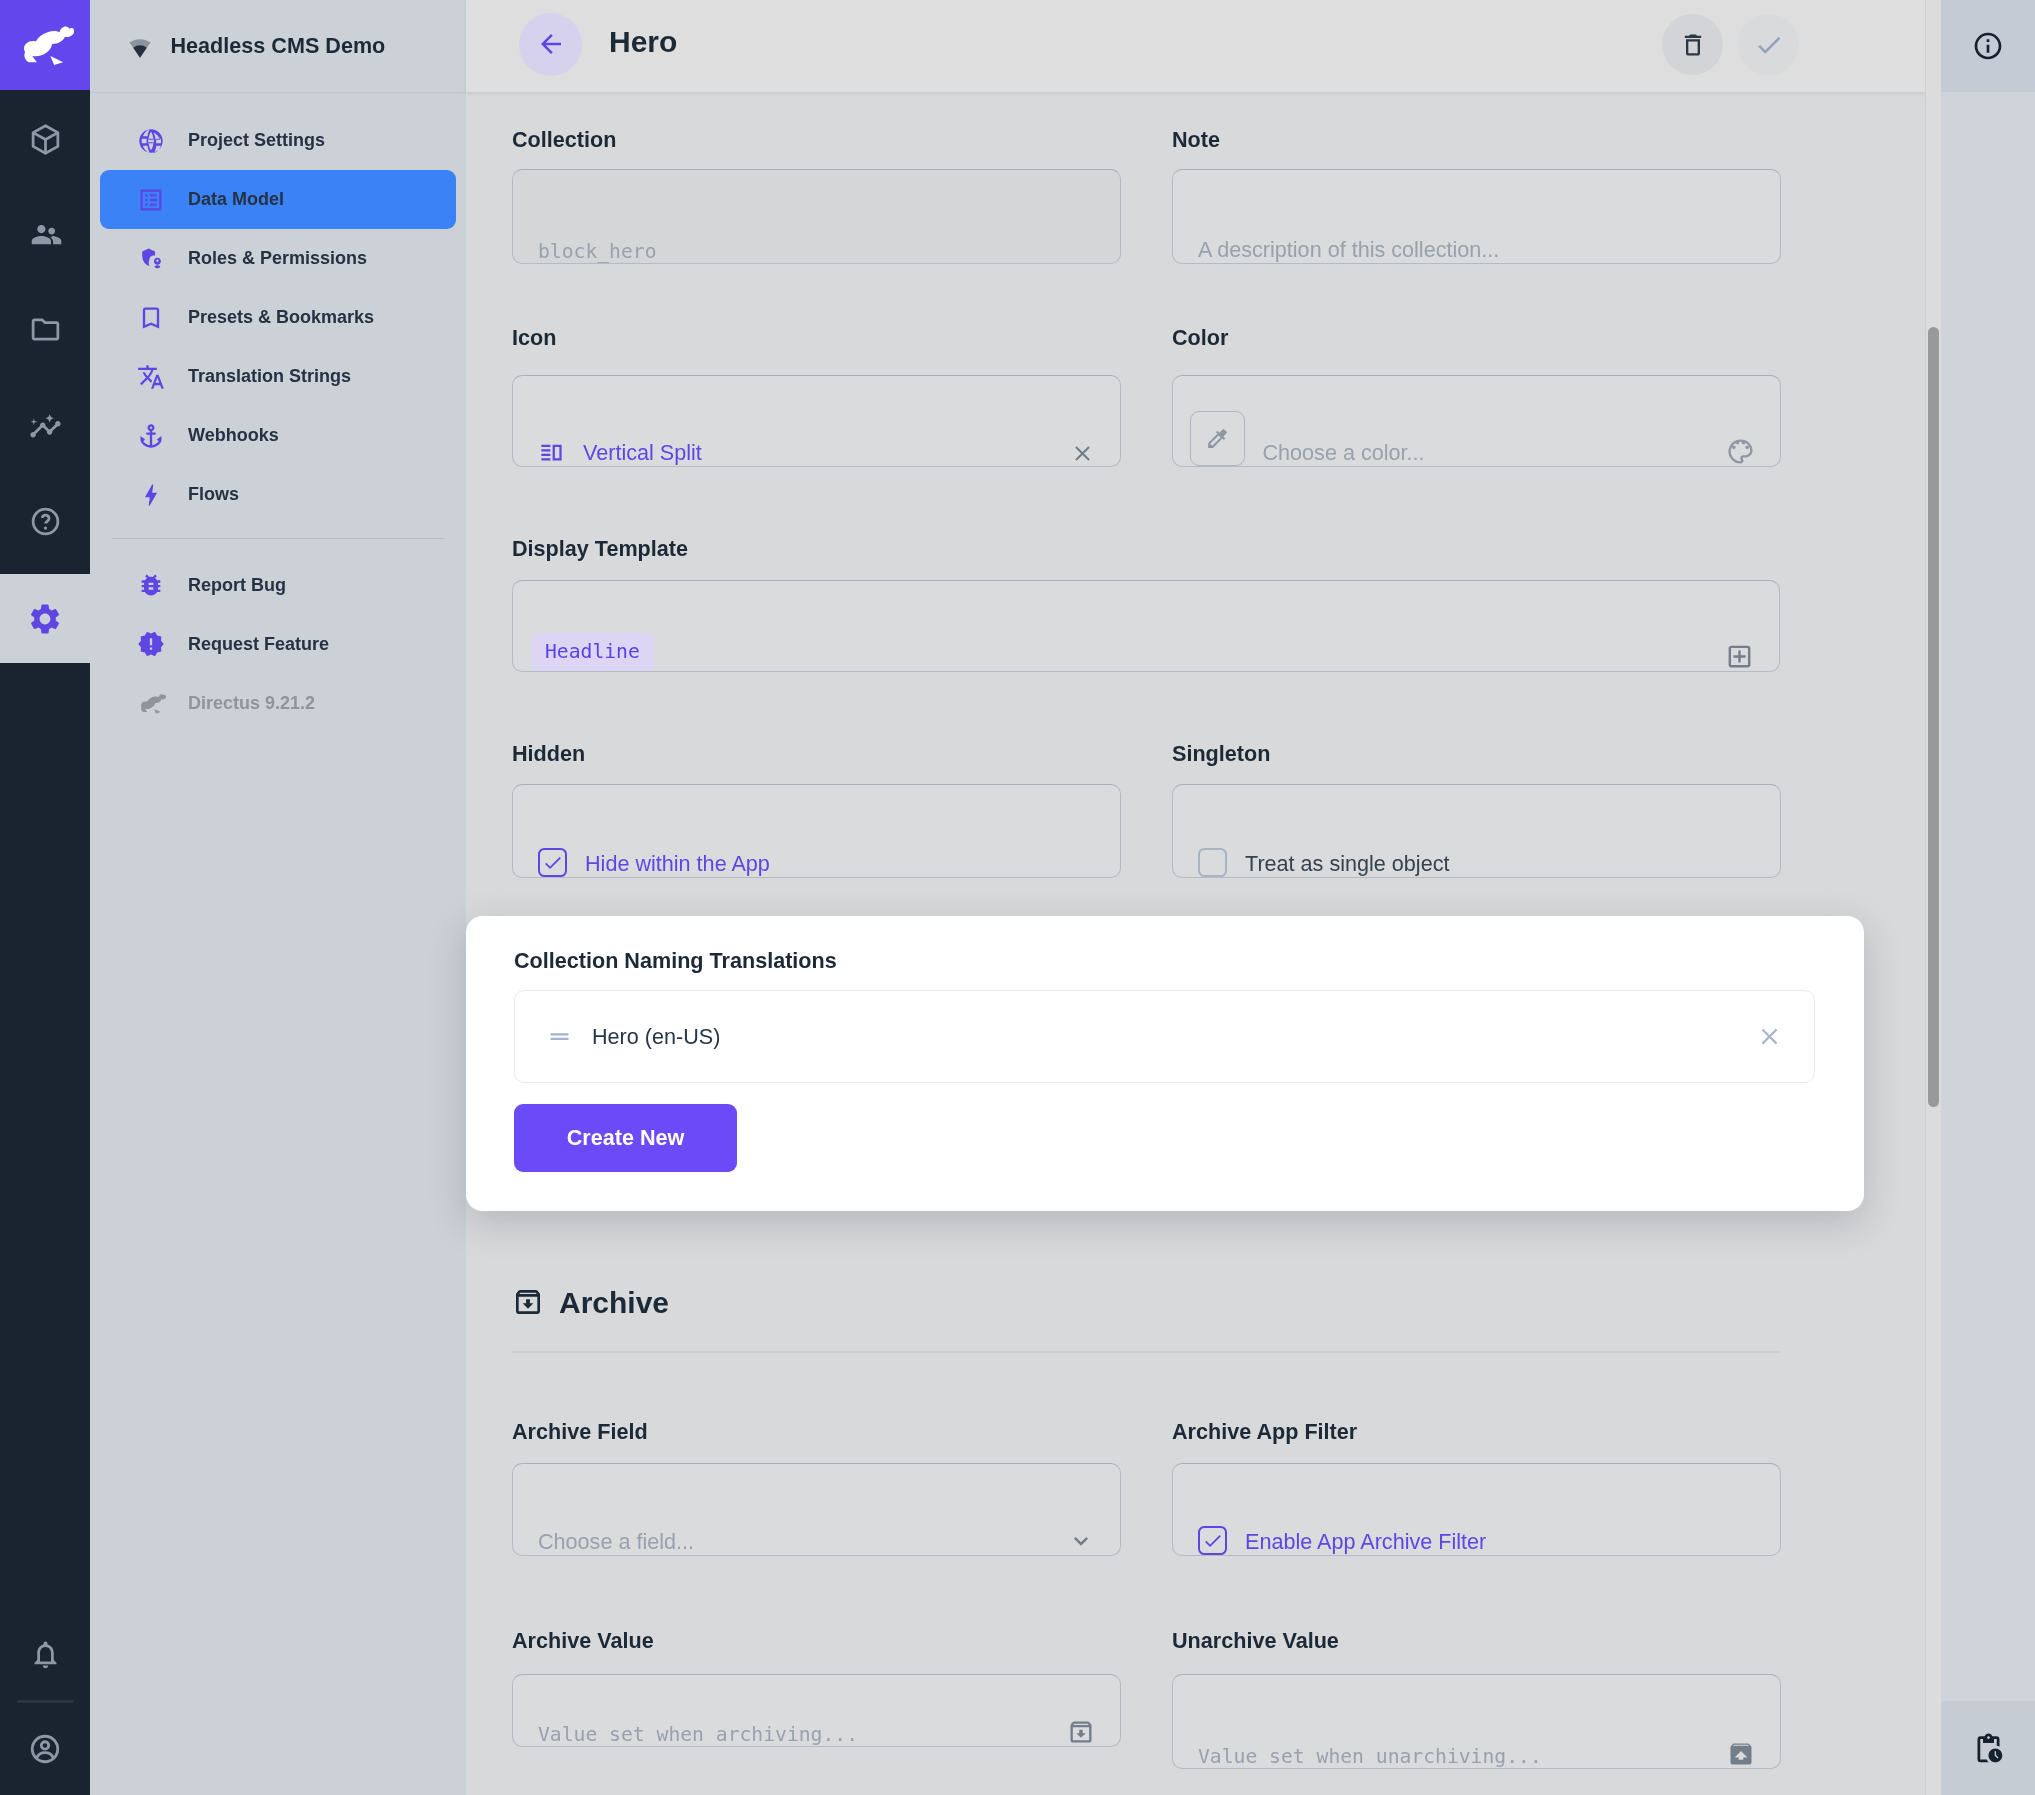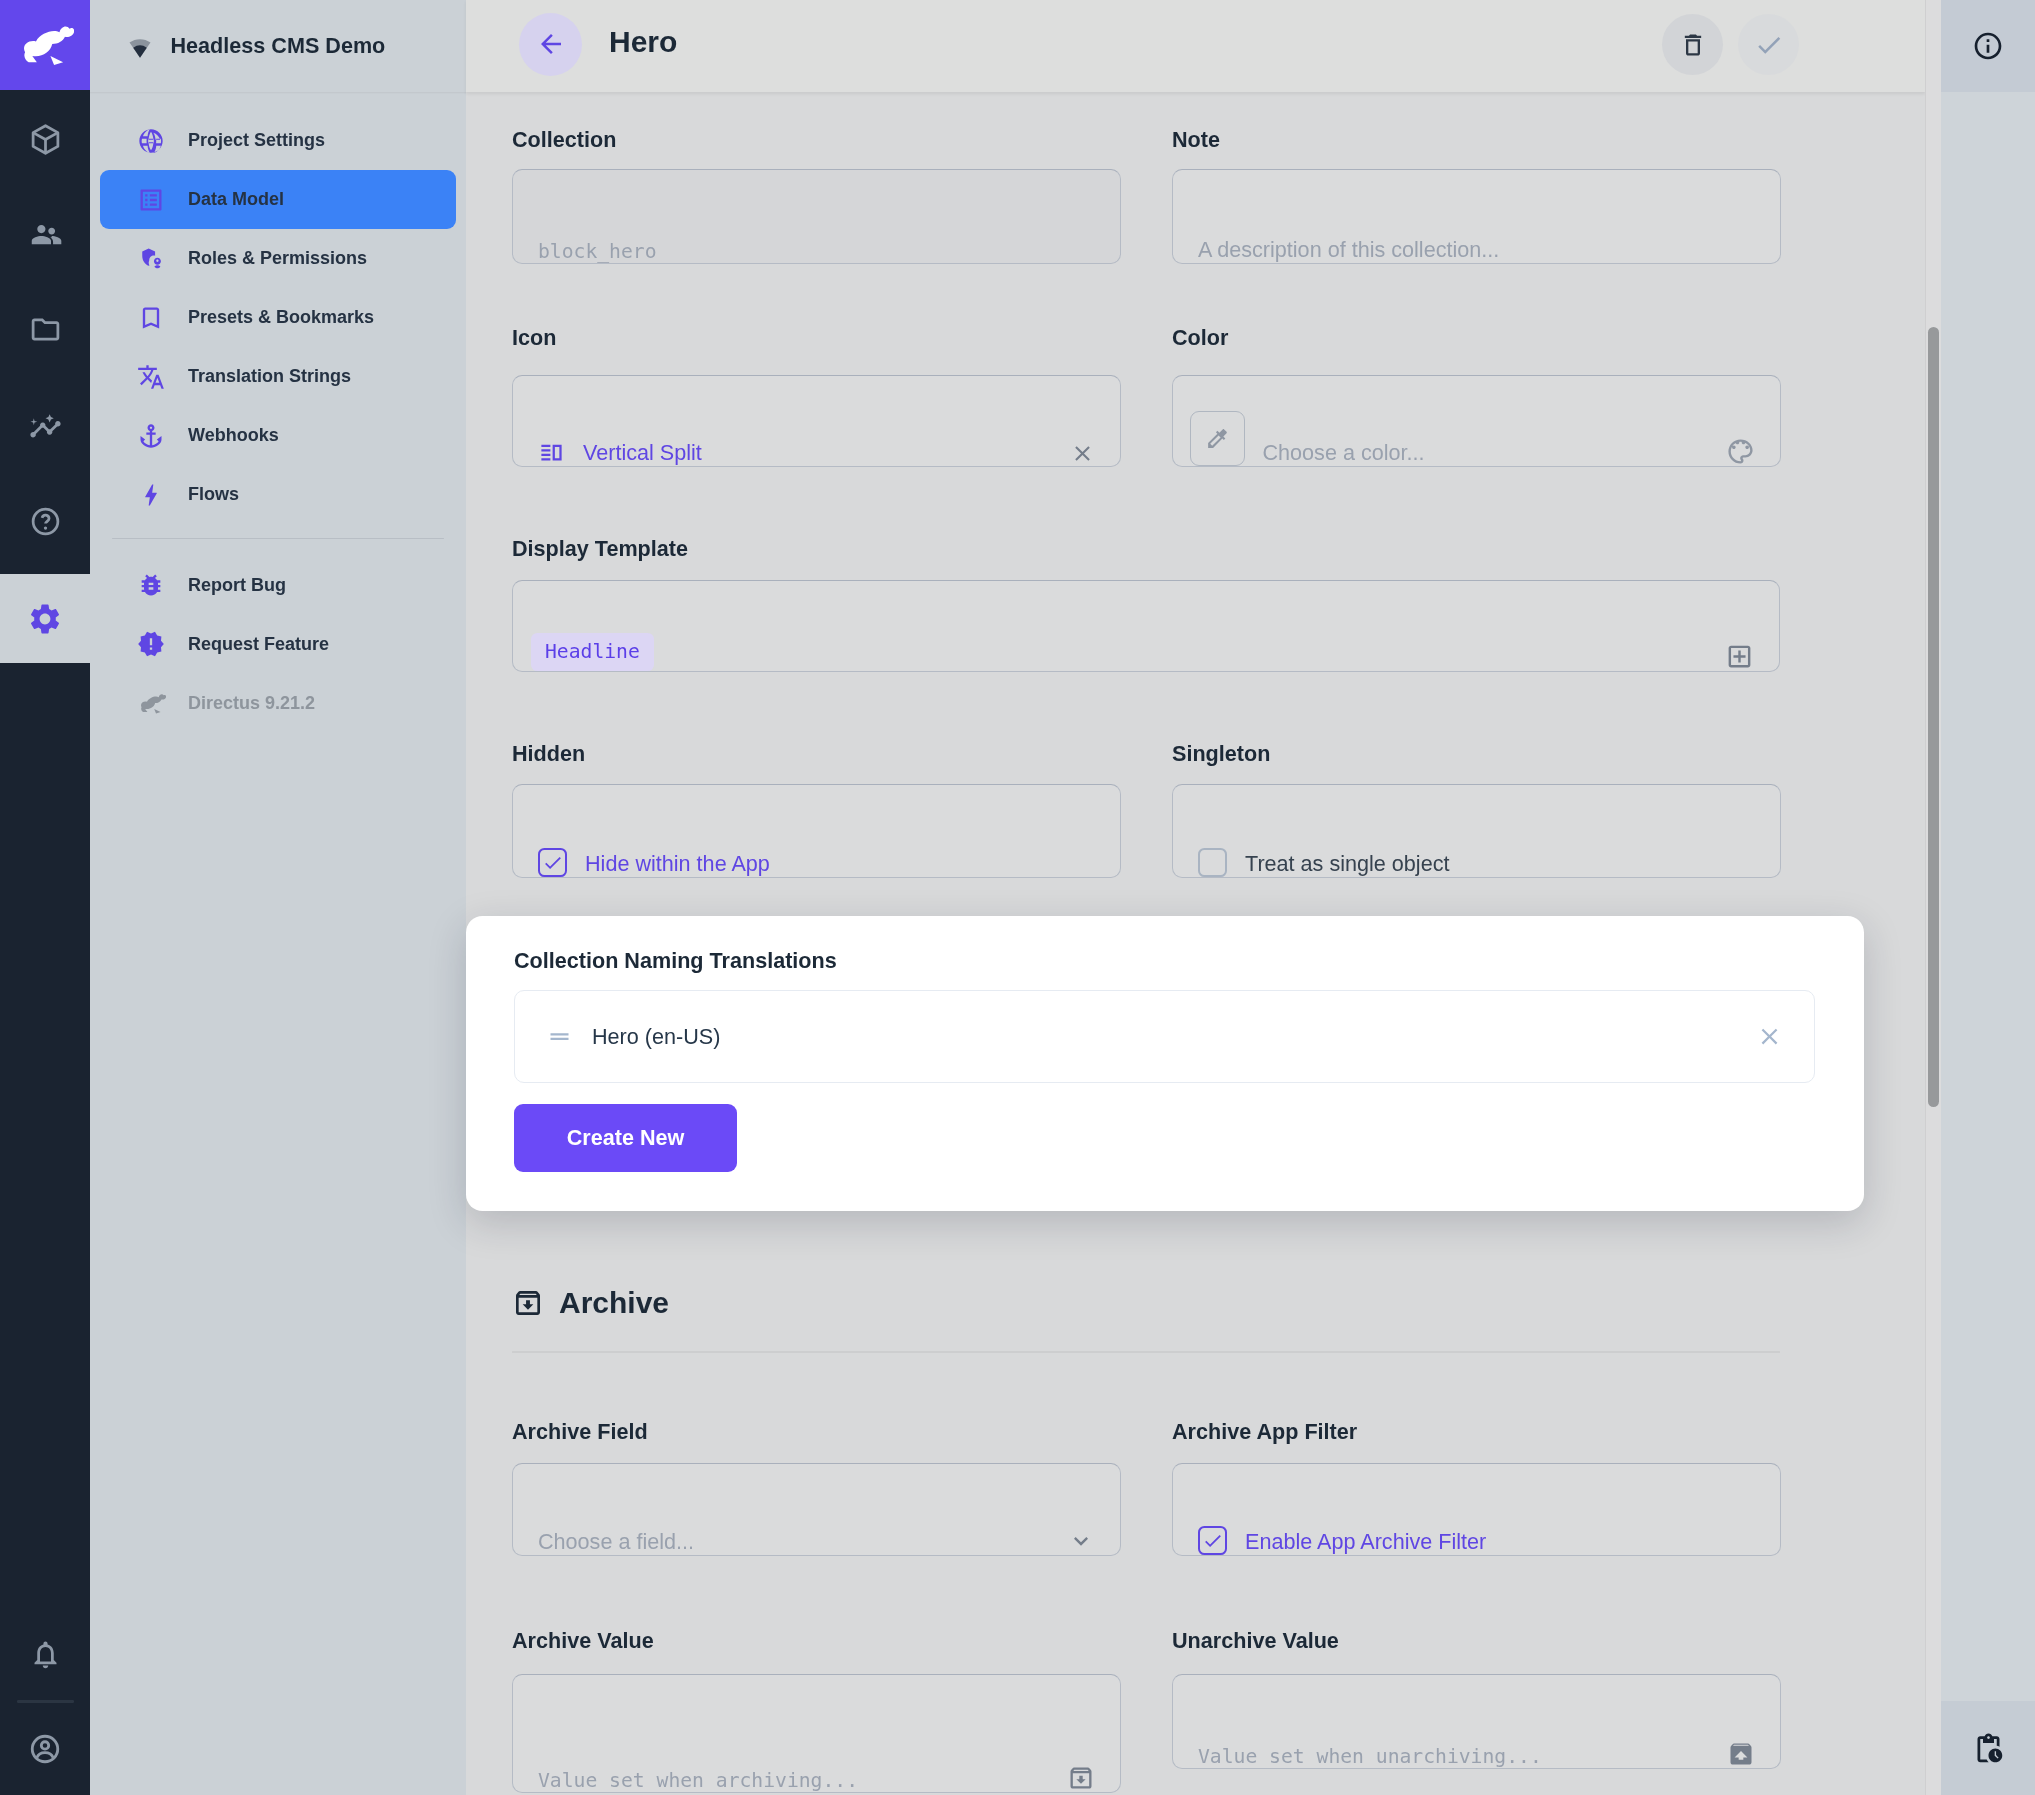--- a/index.html
+++ b/index.html
@@ -58,21 +58,21 @@
   .chk-label-off{font-size:21.6px;font-weight:500;color:#36424f;}
 
   
   .panel{position:absolute;left:466px;top:916px;width:1398px;height:295px;background:#ffffff;border-radius:16.5px;box-shadow:0 11.4px 38px rgba(20,30,50,0.18);}
   .panel-title{position:absolute;left:48px;top:32px;font-size:21.6px;font-weight:600;color:#1c2937;}
   .trans-row{position:absolute;left:48px;top:74px;width:1301px;height:93px;border:1.9px solid #e6ebf2;border-radius:10px;box-sizing:border-box;display:flex;align-items:center;padding:0 31px;gap:19px;background:#fff;}
   .trans-text{font-size:21.6px;color:#263749;}
   .create-btn{position:absolute;left:48px;top:188px;width:223px;height:68px;background:#6b4af7;border-radius:9px;display:flex;align-items:center;justify-content:center;font-size:21.6px;font-weight:600;color:#ffffff;cursor:pointer;}
 
   
-  .section-head{position:absolute;display:flex;align-items:center;gap:15px;color:#1c2937;}
+  .section-head{position:absolute;display:flex;align-items:flex-start;gap:15px;color:#1c2937;}
   .section-head .sec-title{font-size:30px;font-weight:700;}
   .section-divider{position:absolute;height:1.9px;background:#cdcecf;border-radius:0.6px;}
 
   
   .scroll-strip{position:absolute;left:1925px;top:0;width:16.5px;height:1796px;background:#dcdcdd;border-left:0.6px solid rgba(0,0,0,0.06);}
   .scroll-thumb{position:absolute;left:1928px;top:327px;width:10.8px;height:780px;border-radius:5.7px;background:#97999b;cursor:grab;}
   .right-bar{position:absolute;left:1941px;top:0;width:94px;height:1796px;background:#ced4d9;}
   .right-top{position:absolute;left:0;top:0;width:94px;height:92px;background:#c4cbd4;display:flex;align-items:center;justify-content:center;color:#16202e;cursor:pointer;}
   .right-bottom{position:absolute;left:0;top:1701px;width:94px;height:95px;background:#c5ccd4;display:flex;align-items:center;justify-content:center;color:#16202e;cursor:pointer;}
 </style>
@@ -351,21 +351,21 @@
 <div class="field" style="left:1172px;top:1463px;width:609px;height:93px">
   <span class="checkbox checked">
     <svg width="21.6" height="21.6" viewBox="0 0 24 24" fill="currentColor">
         <path d="M9 16.17 4.83 12l-1.42 1.41L9 19 21 7l-1.41-1.41z"></path>
       </svg>
   </span>
   <span class="chk-label-on">Enable App Archive Filter</span>
 </div>
 
 <div class="f-label" style="left:512px;top:1628px">Archive Value</div>
-<div class="field" style="left:512px;top:1674px;width:609px;height:119px">
+<div class="field" style="left:512px;top:1674px;width:609px;height:73px">
   <span class="mono">Value set when archiving...</span>
   <span class="spacer"></span>
   <svg class="ico-gray" width="28" height="28" viewBox="0 0 24 24" fill="currentColor">
       <path d="M20.54 5.23l-1.39-1.68C18.88 3.21 18.47 3 18 3H6c-.47 0-.88.21-1.16.55L3.46 5.23C3.17 5.57 3 6.02 3 6.5V19c0 1.1.9 2 2 2h14c1.1 0 2-.9 2-2V6.5c0-.48-.17-.93-.46-1.27zM6.24 5h11.52l.81.97H5.44l.8-.97zM5 19V8h14v11H5zm8.45-9h-2.9v3H8l4 4 4-4h-2.55z"></path>
     </svg>
 </div>
 <div class="f-label" style="left:1172px;top:1628px">Unarchive Value</div>
 <div class="field" style="left:1172px;top:1674px;width:609px;height:95px">
   <span class="mono">Value set when unarchiving...</span>
   <span class="spacer"></span>

